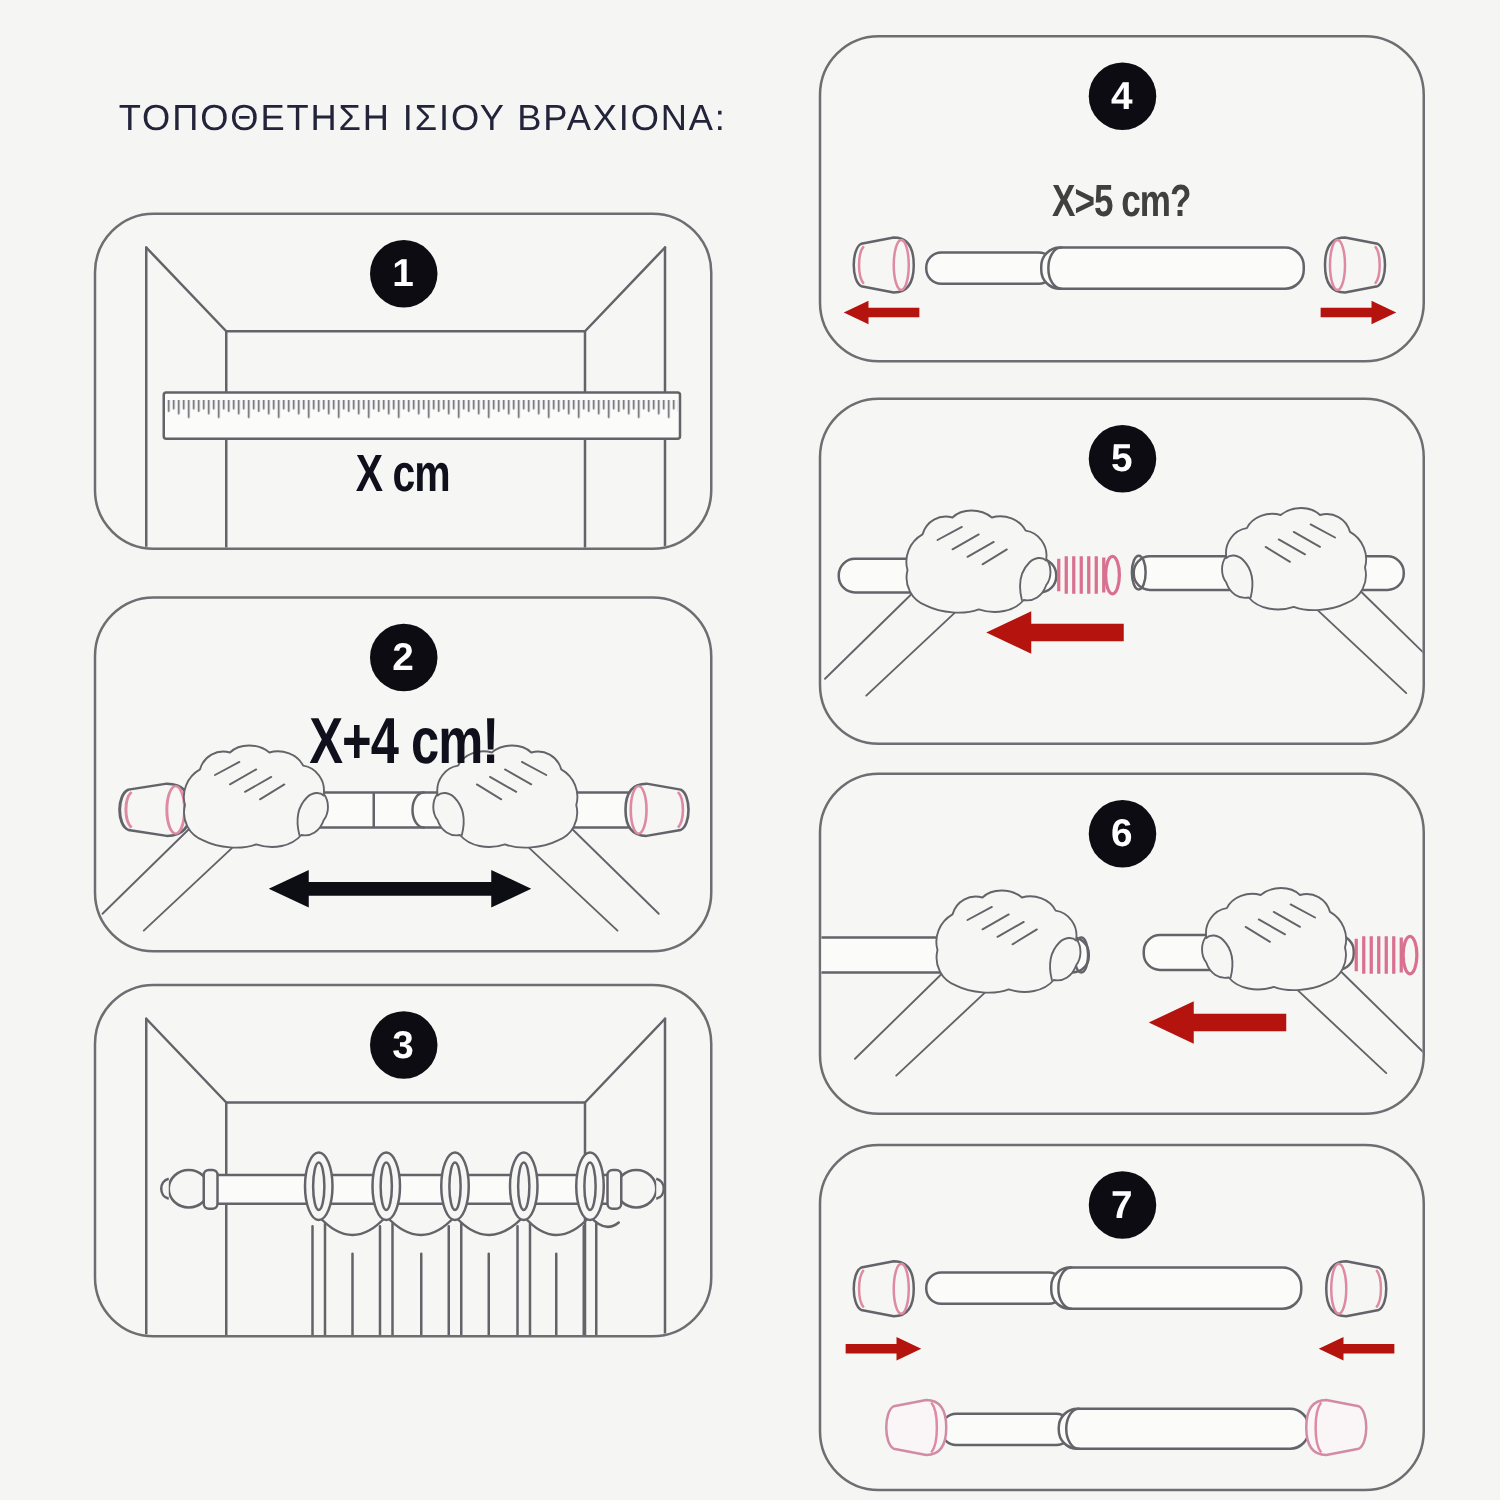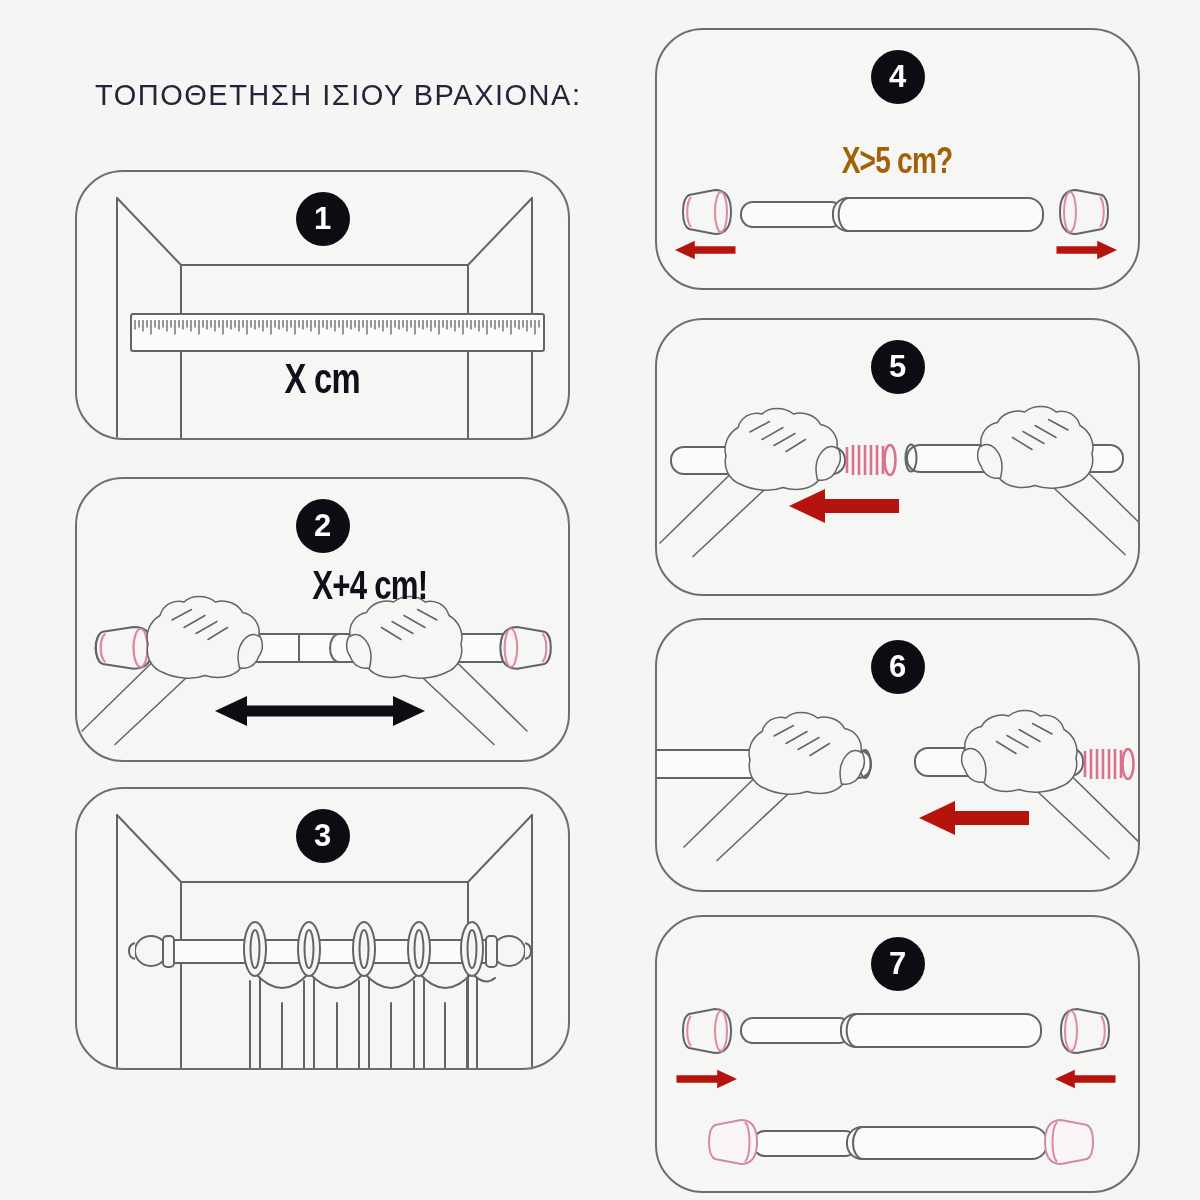--- a/index.html
+++ b/index.html
@@ -24,21 +24,21 @@
     width:54px; height:54px; border-radius:50%;
     background:#0c0c12; color:#ffffff;
     font-size:31px; font-weight:700;
     display:flex; align-items:center; justify-content:center; z-index:3;
   }
   .m-label {
     position:absolute; left:0; width:100%; text-align:center;
     font-weight:700; color:#10101c; z-index:3; white-space:nowrap;
   }
   .stencil { display:inline-block; transform:scaleX(.78); letter-spacing:-1px; }
-  .red-label { color:#a16207; }
+  .red-label { color:#404040; }
   
   .ln  { fill:none; stroke:#63636a; stroke-width:2; stroke-linecap:round; stroke-linejoin:round; }
   .fl  { fill:#f6f6f4; stroke:#63636a; stroke-width:2; stroke-linejoin:round; }
   .tube{ fill:#fbfbfa; stroke:#63636a; stroke-width:2; }
   .pinkln { fill:none; stroke:#dd8aa2; stroke-width:2; }
   .coil   { fill:none; stroke:#d9708f; stroke-width:2.6; }
   .capink { fill:#faf6f7; stroke:#d08ca4; stroke-width:2; stroke-linejoin:round; }
   .redfill   { fill:#b5130e; }
   .blackfill { fill:#0d0d14; }
 </style>
@@ -113,21 +113,21 @@
       <use href="#cap" transform="translate(14,147) scale(1.18,0.95)"></use>
       <use href="#cap" transform="translate(478,147) scale(-1.05,0.95)"></use>
     </g>
     <use href="#hand" transform="translate(50,105) scale(0.75)"></use>
     <use href="#hand" transform="translate(405,105) scale(-0.75,0.75)"></use>
     <use href="#dblarrow" transform="translate(138,232)"></use>
   </svg>
   <div class="badge">
       <span>2</span>
     </div>
-  <div class="m-label" style="top:84px; font-size:40px;margin-left:47px;"><span class="stencil">X+4 cm!</span></div>
+  <div class="m-label" style="top:84px; font-size:52px;"><span class="stencil">X+4 cm!</span></div>
 </section>
 
 <section class="panel" style="left:75px; top:787px; width:495px; height:283px;">
   <svg class="art" width="495" height="283" viewBox="0 0 495 283">
     <use href="#alcove"></use>
     <g>
       <path class="ln" d="M178,184 Q205,214 232,184 Q260,214 287,184 Q314,214 342,184 Q368,214 395,184 Q407,198 418,189"></path>
       <path class="ln" d="M173,192 V283 M183,190 V283 M227,192 V283 M237,190 V283 M282,192 V283 M292,190 V283 M337,192 V283 M347,190 V283 M390,192 V283 M400,190 V283"></path>
       <path class="ln" d="M205,214 V283 M260,214 V283 M314,214 V283 M368,214 V283"></path>
     </g>

